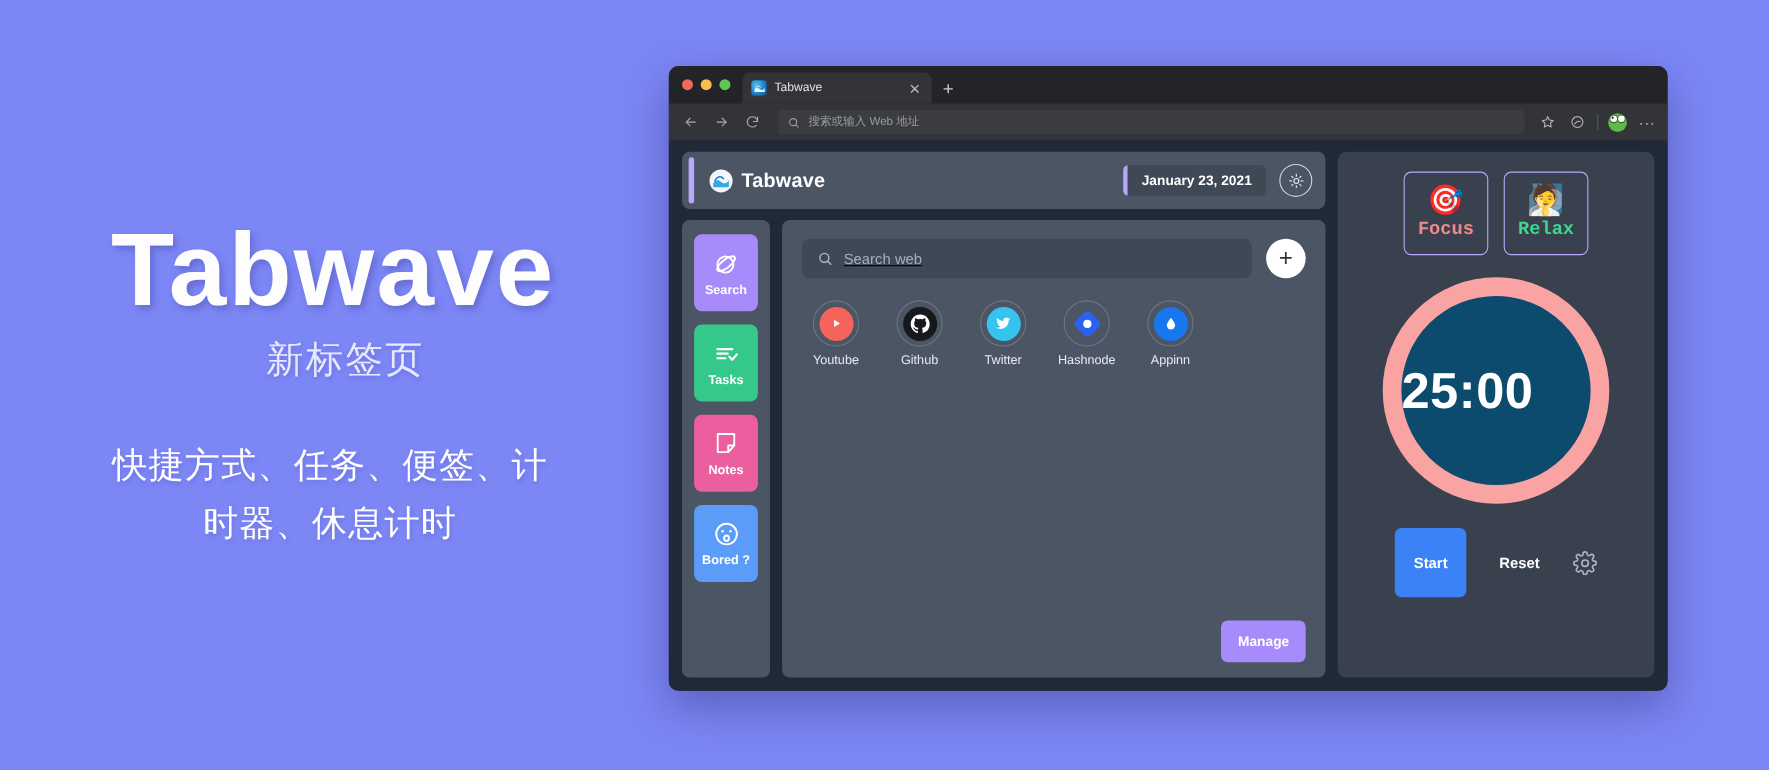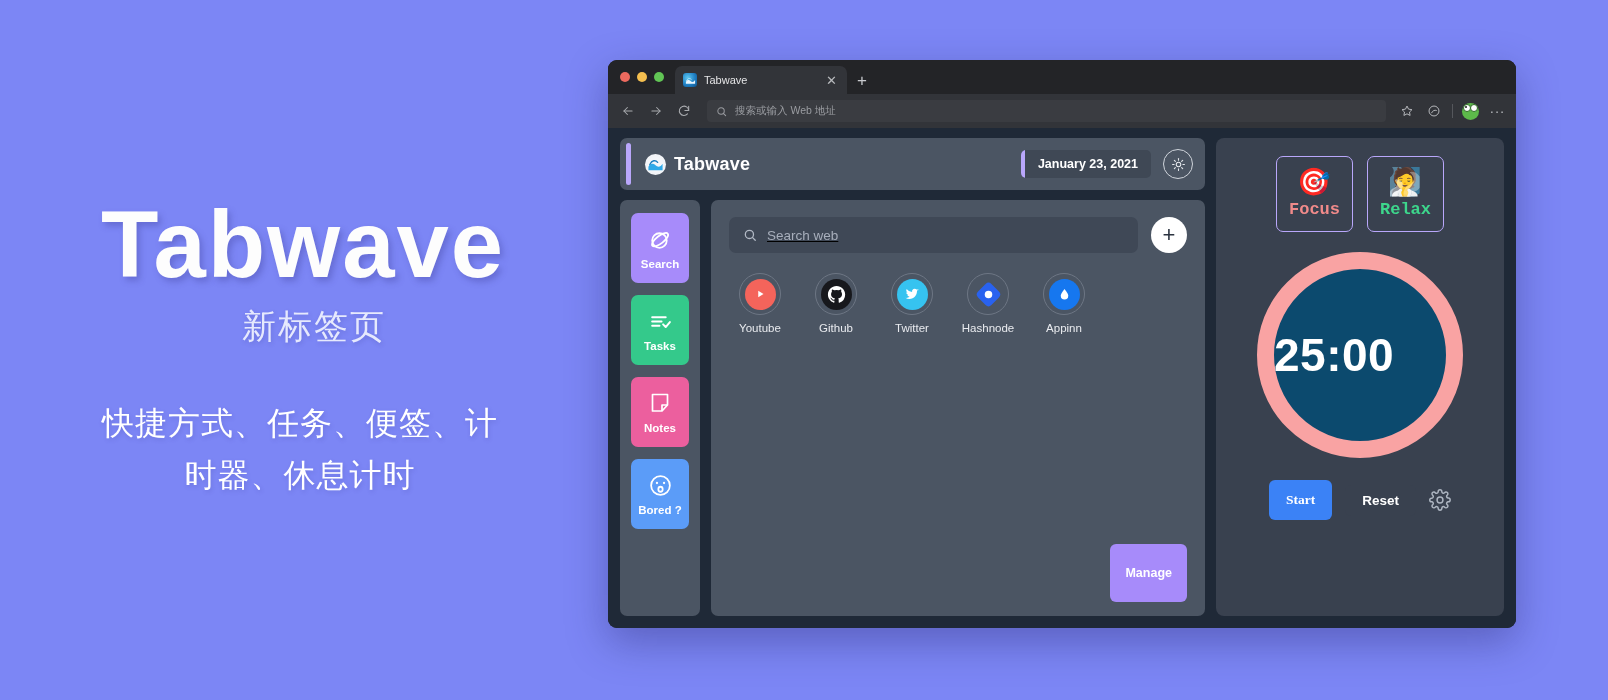--- a/index.html
+++ b/index.html
@@ -174,21 +174,21 @@
     width: 42px; height: 42px; border-radius: 50%;
     border: 1.4px solid #6d7684; display: flex; align-items: center; justify-content: center;
   }
   .sc-icon { width: 31px; height: 31px; border-radius: 50%;
              display: flex; align-items: center; justify-content: center; }
   .sc-label { font-size: 11.5px; color: #e9ebef; white-space: nowrap; }
 
   .manage-row { margin-top: auto; display: flex; justify-content: flex-end; }
   .manage-btn {
     background: #a78bfa; color: #ffffff; font-size: 12.5px; font-weight: 700;
-    padding: 22px 15px; border-radius: 6px;
+    padding: 12px 15px; border-radius: 6px;
   }
 
   
   .pomodoro {
     width: 288px; background: #39414f; border-radius: 8px; flex: none;
     padding: 18px 0 16px 0; display: flex; flex-direction: column; align-items: center;
   }
   .mode-row { display: flex; gap: 14px; }
   .mode-card {
     width: 77px; height: 76px; border: 1.5px solid #b9a7fb; border-radius: 7px;
@@ -204,21 +204,21 @@
   .timer-ring {
     width: 206px; height: 206px; border-radius: 50%;
     border: 17px solid #f9a3a3; background: #0c4a6e;
     display: flex; align-items: center; 
   }
   .timer-text { font-size: 46px; font-weight: 700; color: #ffffff; letter-spacing: .5px; }
 
   .timer-controls { margin-top: 22px; display: flex; align-items: center; gap: 13px; }
   .btn-start {
     background: #3b82f6; color: #fff; font-size: 13.5px; font-weight: 700;
-    padding: 12px 17px; border-radius: 6px; font-family: Liberation Serif, serif;
+    padding: 24px 17px; border-radius: 6px;
   }
   .btn-reset {
     background: #39414f; color: #fff; font-size: 13.5px; font-weight: 700;
     padding: 8px 17px; border-radius: 6px;
   }
   .gear-btn { color: #aeb6c2; display: flex; align-items: center; }
 </style>
 </head>
 <body>
 

